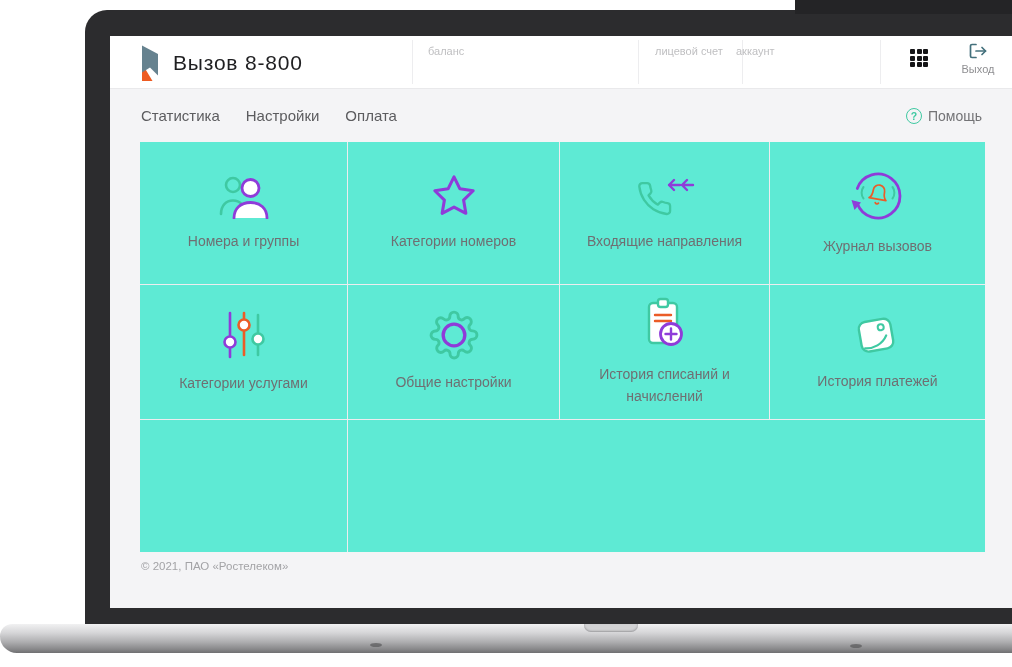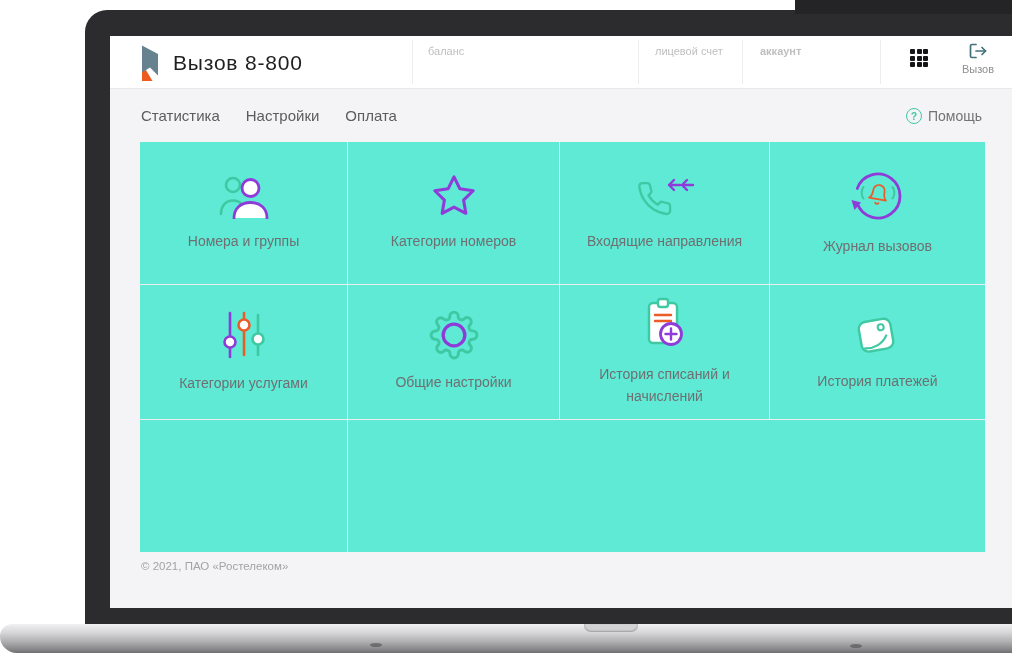--- a/index.html
+++ b/index.html
@@ -17,21 +17,21 @@
 
   .screen-inner { position:absolute; left:25px; top:26px; right:0; bottom:17px; background:#f4f4f6; overflow:hidden; }
 
   
   .app-header { position:absolute; top:0; left:0; right:0; height:53px; background:#fff; border-bottom:1px solid #e9e9eb; }
   .logo { position:absolute; left:31px; top:8px; display:flex; align-items:center; gap:14px; height:38px; }
   .brand-title { font-size:21px; color:#1f1f21; letter-spacing:.8px; white-space:nowrap; }
   .hsep { position:absolute; top:4px; bottom:4px; width:1px; background:#ededef; }
   .sep0 { left:302px; } .sep1 { left:528px; } .sep2 { left:632px; } .sep3 { left:770px; }
   .hlabel { position:absolute; top:9px; font-size:11px; color:#bfbfc1; white-space:nowrap; }
-  .hl0 { left:318px; } .hl1 { left:545px; } .hl2 { left:650px;font-weight:bold; }
+  .hl0 { left:318px; } .hl1 { left:545px; } .hl2 { left:626px; }
   .apps-btn { position:absolute; left:800px; top:13px; width:20px; height:20px; display:grid; grid-template-columns:repeat(3,5px); grid-auto-rows:5px; gap:1.5px; cursor:pointer; background:none; border:none; }
   .apps-btn i { background:#151517; border-radius:1px; }
   .logout-btn { position:absolute; left:836px; top:7px; width:64px; text-align:center; cursor:pointer; background:none; border:none; }
   .logout-label { font-size:11px; color:#8f8f92; display:block; margin-top:1px; }
 
   
   .nav { position:absolute; top:53px; left:0; right:0; height:53px; }
   .tabs { position:absolute; left:31px; top:0; height:100%; display:flex; gap:26px; }
   .tab { font-size:15px; color:#5c5c5f; display:flex; align-items:center; position:relative; cursor:pointer; white-space:nowrap; }
   .tab.active { color:#3e3e41; }
@@ -85,21 +85,21 @@
           <i></i>
           <i></i>
       </button>
 
       <button class="logout-btn">
         <svg width="18" height="16" viewBox="0 0 18 16" fill="none" stroke="#44707c" stroke-width="1.7" stroke-linecap="round" stroke-linejoin="round">
           <path d="M7,1.5 H3 a1.5,1.5 0 0 0 -1.5,1.5 v10 a1.5,1.5 0 0 0 1.5,1.5 h4"></path>
           <path d="M7,8 h9.5"></path>
           <path d="M13,4.5 L16.5,8 L13,11.5"></path>
         </svg>
-        <span class="logout-label">Вызов</span>
+        <span class="logout-label">Выход</span>
       </button>
     </div>
 
     <div class="nav">
       <div class="tabs">
         <span class="tab">Статистика</span>
         <span class="tab">Настройки</span>
         <span class="tab">Оплата</span>
       </div>
       <div class="help">

